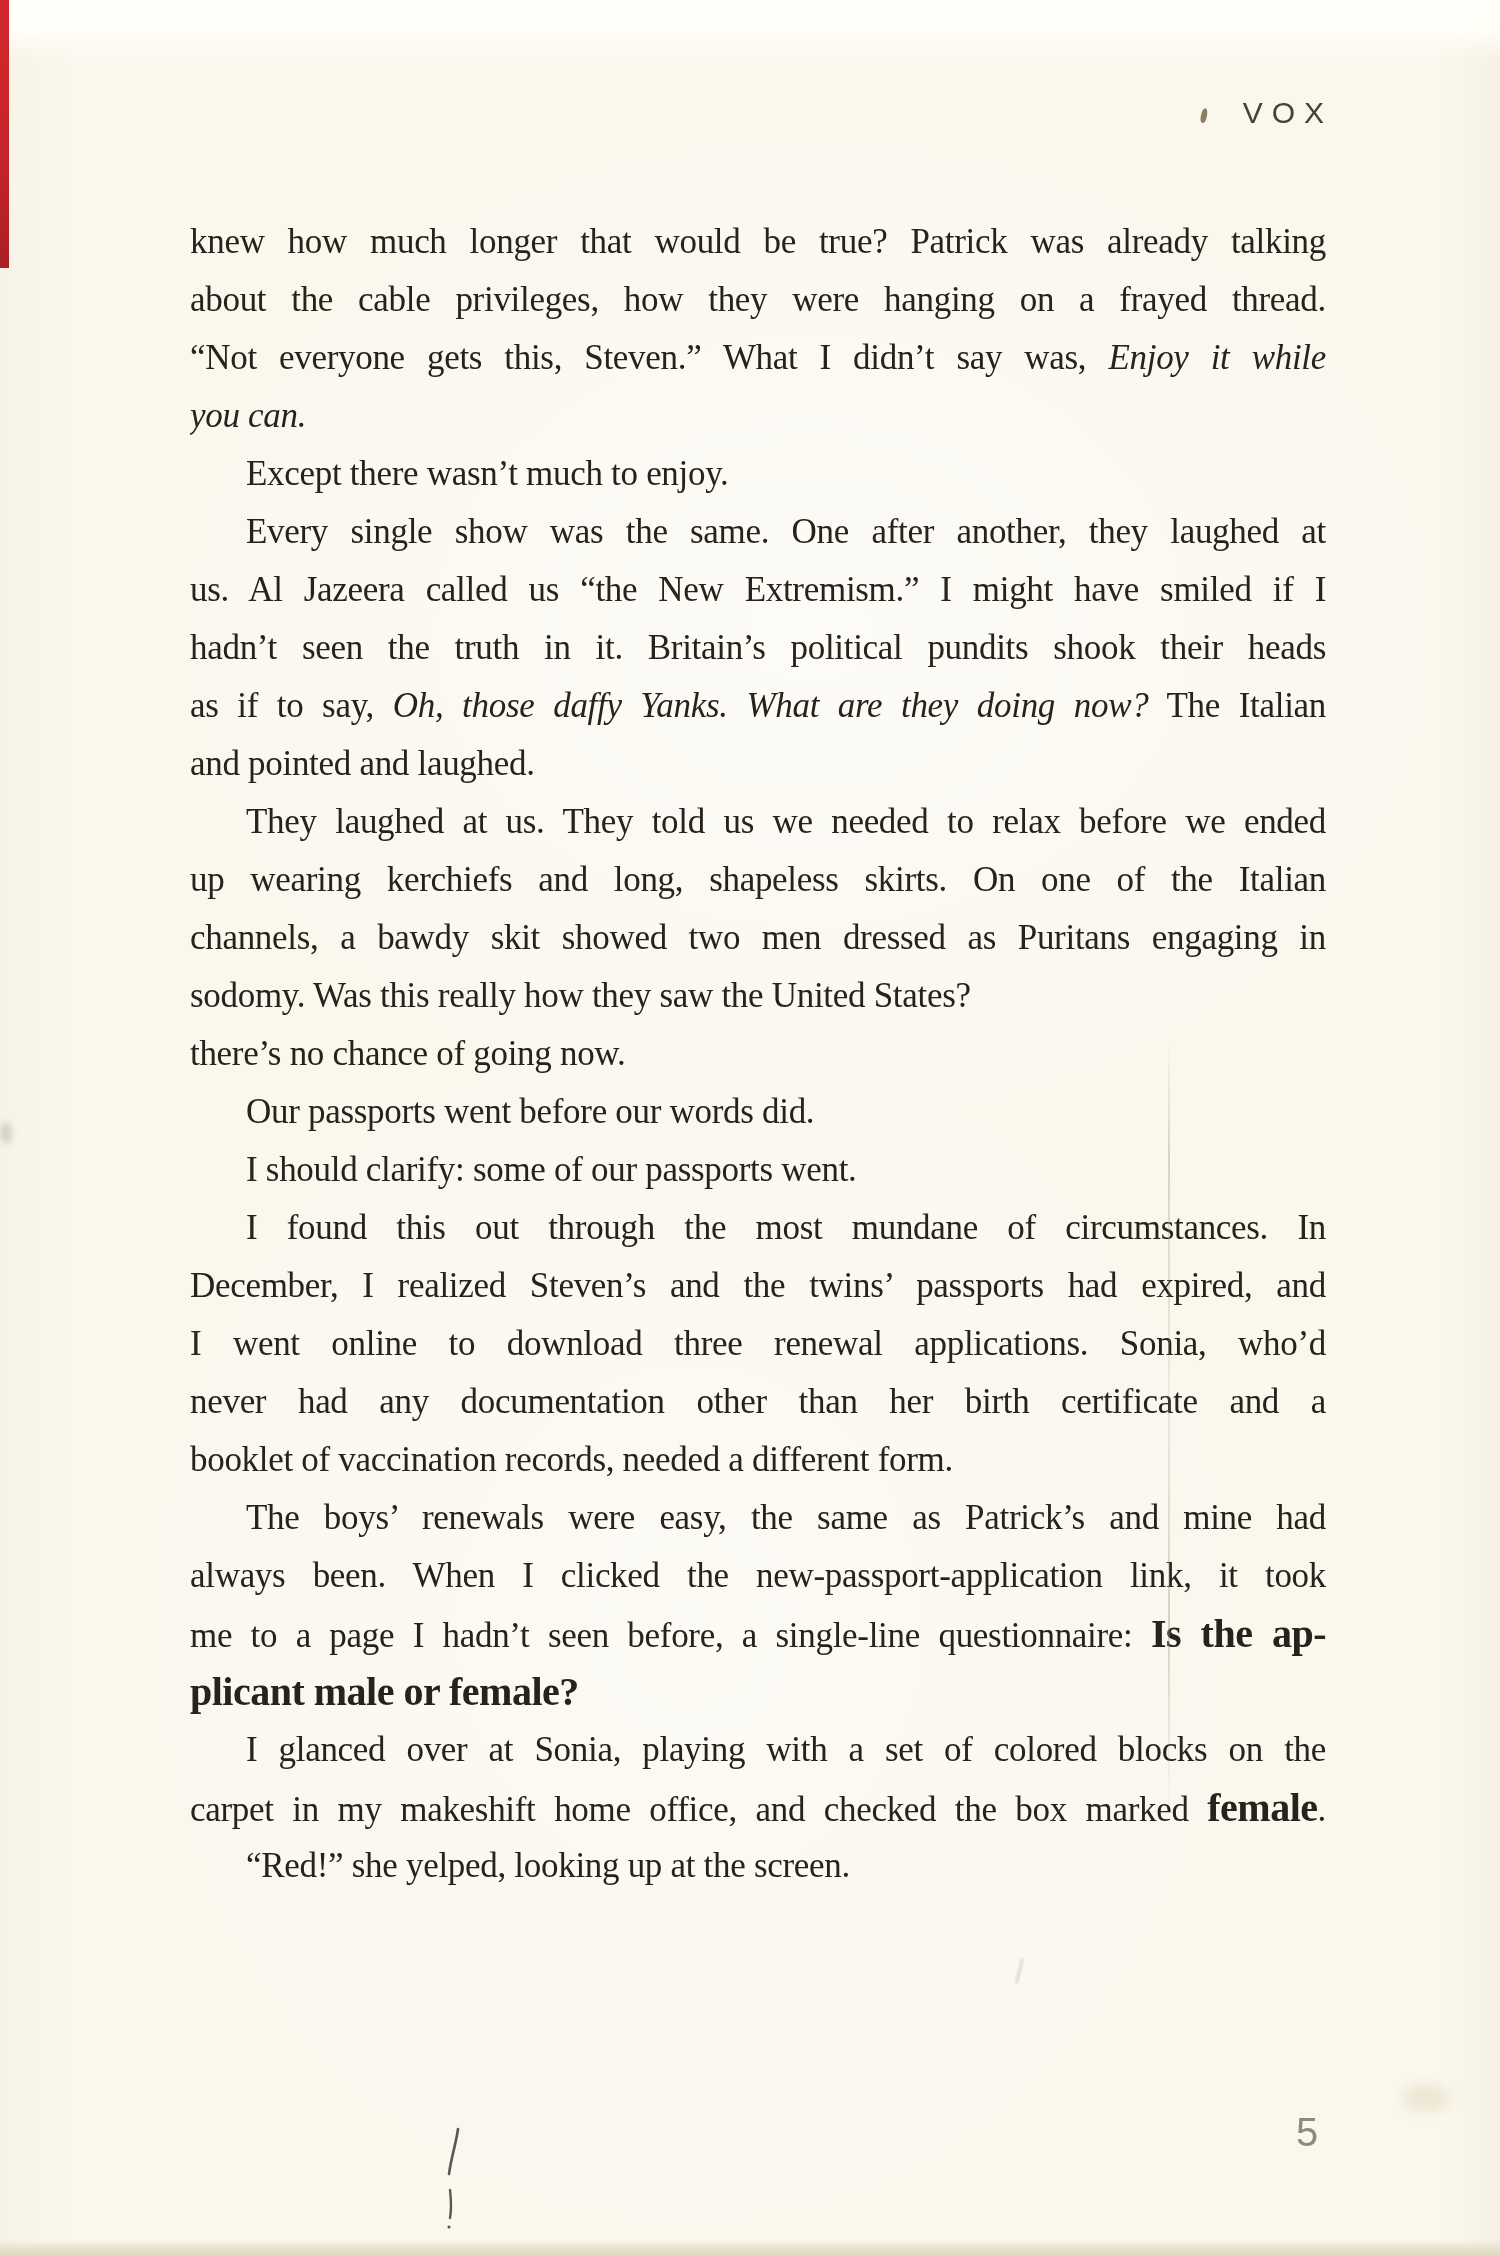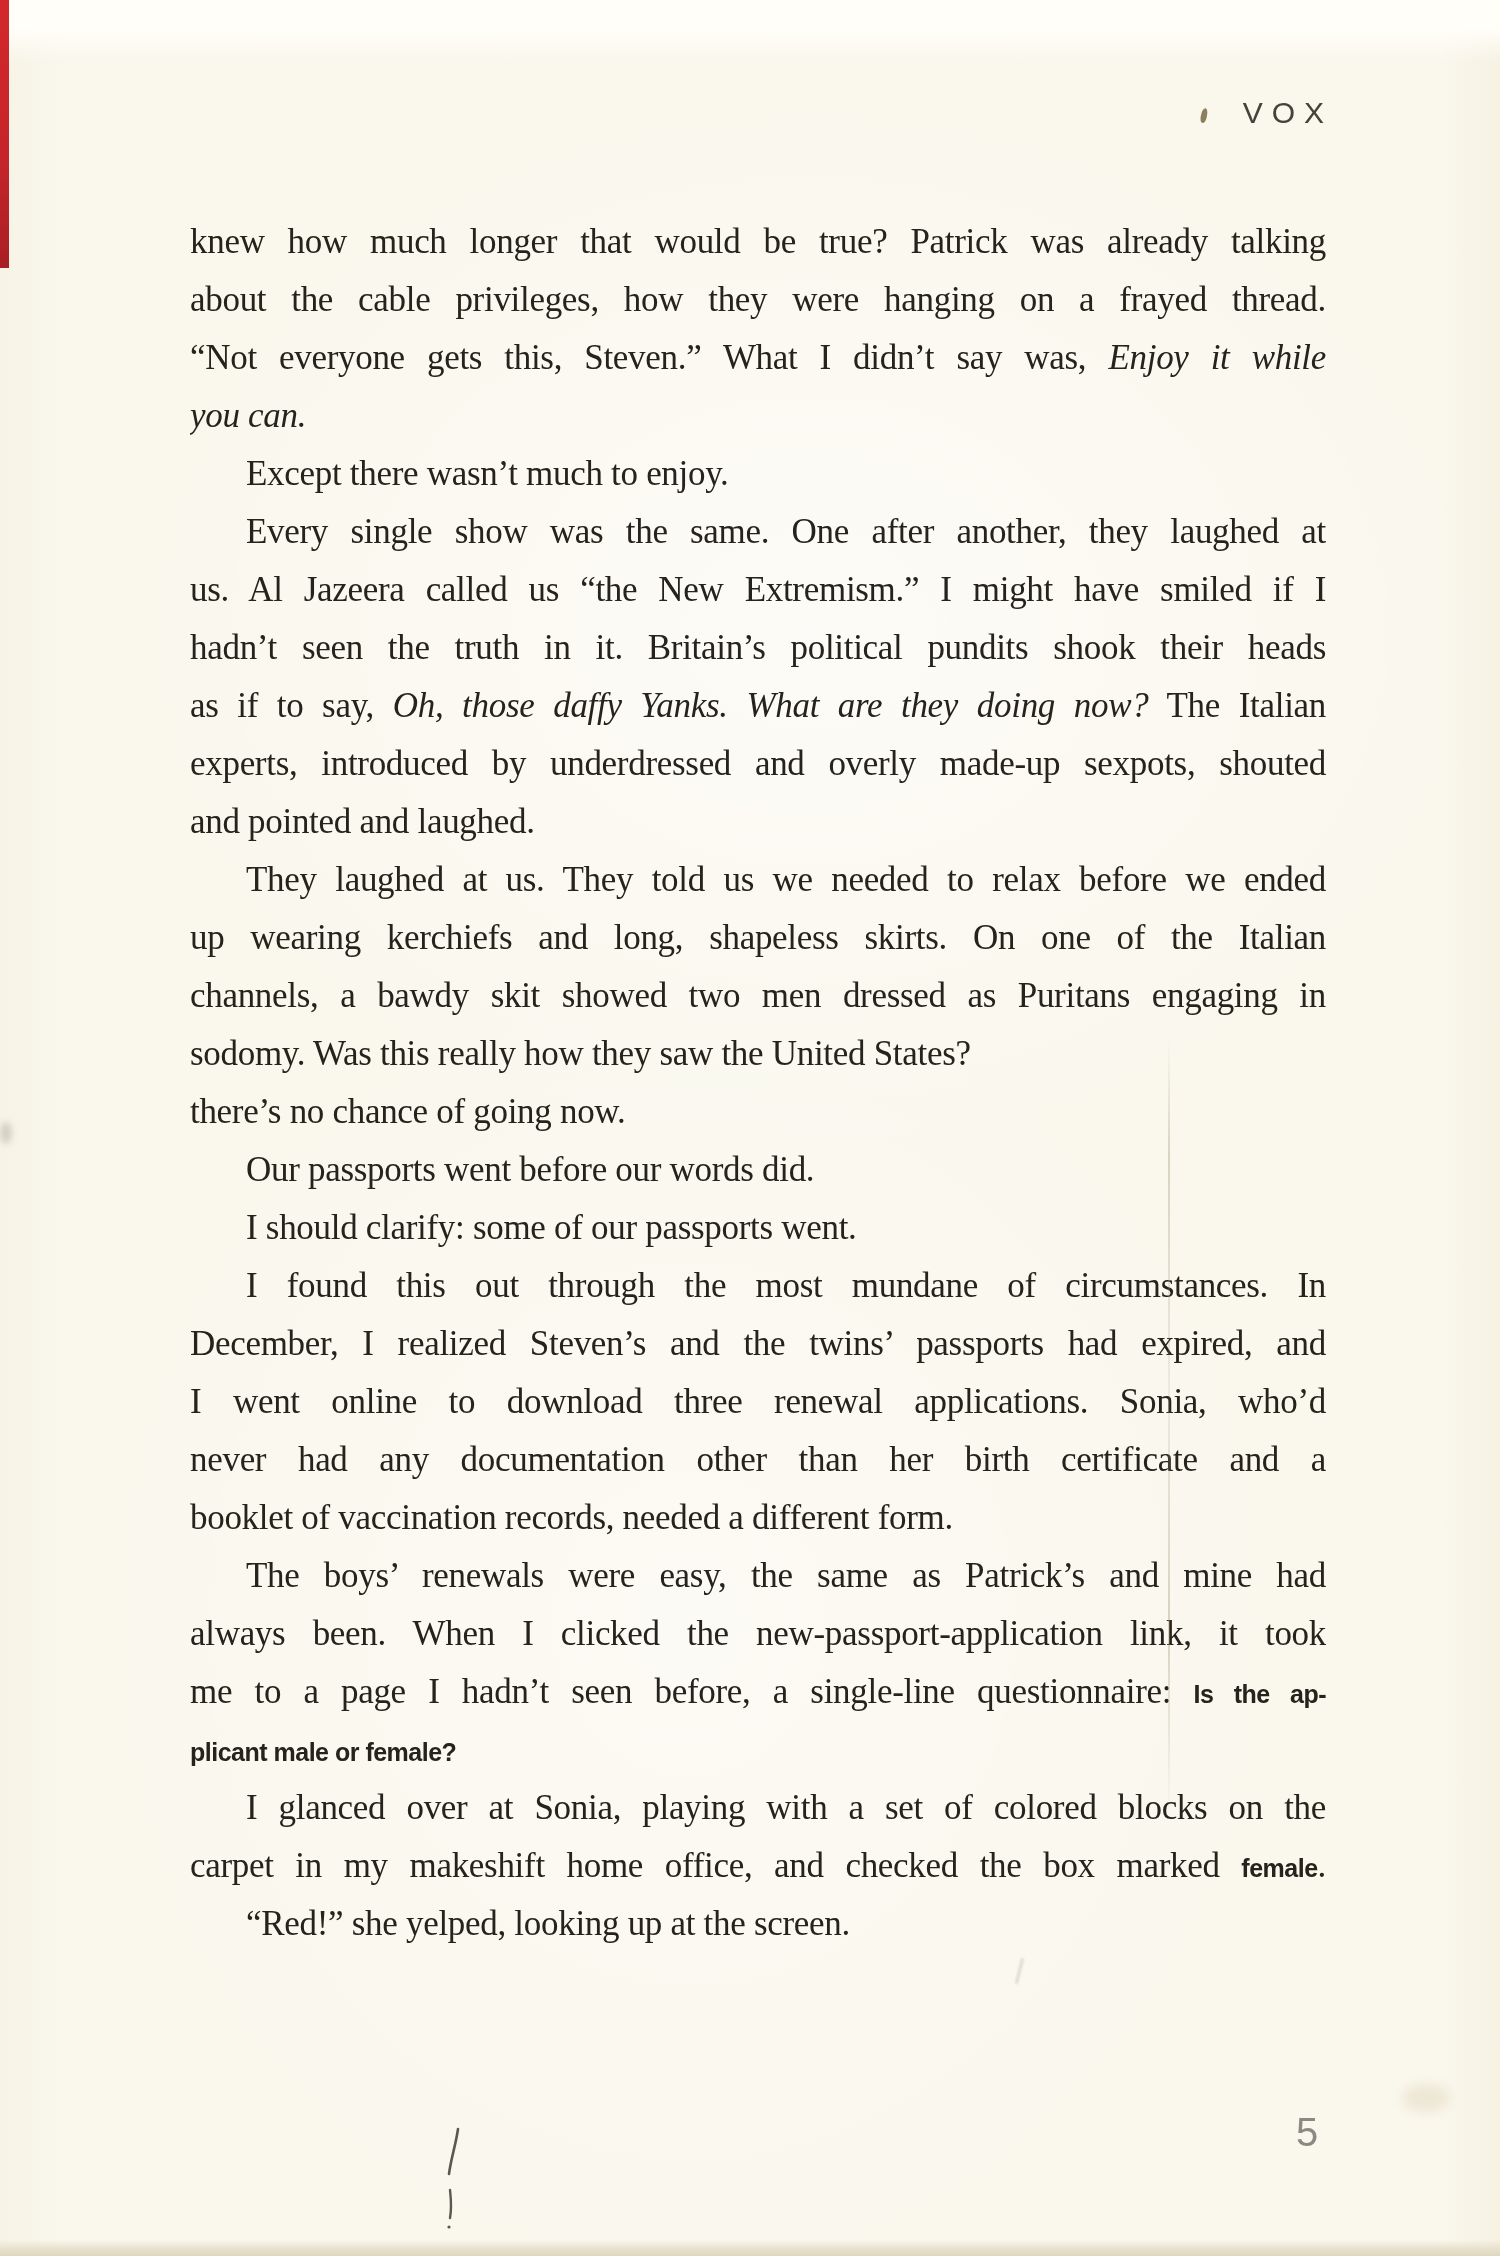--- a/index.html
+++ b/index.html
@@ -49,22 +49,22 @@
   }
   .line{
     height:58px;line-height:58px;max-height:58px;overflow:hidden;
     text-align:justify;text-align-last:left;white-space:normal;
   }
   .line.just{text-align-last:justify;}
   .line.indent{padding-left:56px;}
   .seg-n{}
   .seg-i{font-style:italic;}
   .seg-b{
-    font-family:Liberation Sans, sans-serif;
-    font-weight:700;font-size:25px;letter-spacing:-0.5px;
+    font-family:Liberation Serif, serif;
+    font-weight:700;font-size:40px;letter-spacing:-0.5px;
   }
   .folio{
     position:absolute;left:1296px;top:2112px;
     font-family:"Liberation Sans","DejaVu Sans",sans-serif;
     font-size:40px;font-weight:400;color:#8a8a82;line-height:1;
   }
   .ink-mark{position:absolute;left:438px;top:2126px;opacity:.85;}
   .crease{
     position:absolute;left:1168px;top:1040px;width:2px;height:780px;
     background:linear-gradient(to bottom,
@@ -102,21 +102,20 @@
   <div class="textblock" id="textblock">
       <div class="line just"><span class="seg-n">knew how much longer that would be true? Patrick was already talking</span></div>
       <div class="line just"><span class="seg-n">about the cable privileges, how they were hanging on a frayed thread.</span></div>
       <div class="line just"><span class="seg-n">“Not everyone gets this, Steven.” What I didn’t say was, </span><span class="seg-i">Enjoy it while</span></div>
       <div class="line"><span class="seg-i">you can.</span></div>
       <div class="line indent"><span class="seg-n">Except there wasn’t much to enjoy.</span></div>
       <div class="line indent just"><span class="seg-n">Every single show was the same. One after another, they laughed at</span></div>
       <div class="line just"><span class="seg-n">us. Al Jazeera called us “the New Extremism.” I might have smiled if I</span></div>
       <div class="line just"><span class="seg-n">hadn’t seen the truth in it. Britain’s political pundits shook their heads</span></div>
       <div class="line just"><span class="seg-n">as if to say, </span><span class="seg-i">Oh, those daffy Yanks. What are they doing now?</span><span class="seg-n"> The Italian</span></div>
-      <div class="line just"><span class="seg-n">experts, introduced by underdressed and overly made-up sexpots, shouted</span></div>
       <div class="line"><span class="seg-n">and pointed and laughed.</span></div>
       <div class="line indent just"><span class="seg-n">They laughed at us. They told us we needed to relax before we ended</span></div>
       <div class="line just"><span class="seg-n">up wearing kerchiefs and long, shapeless skirts. On one of the Italian</span></div>
       <div class="line just"><span class="seg-n">channels, a bawdy skit showed two men dressed as Puritans engaging in</span></div>
       <div class="line"><span class="seg-n">sodomy. Was this really how they saw the United States?</span></div>
       <div class="line"><span class="seg-n">there’s no chance of going now.</span></div>
       <div class="line indent"><span class="seg-n">Our passports went before our words did.</span></div>
       <div class="line indent"><span class="seg-n">I should clarify: some of our passports went.</span></div>
       <div class="line indent just"><span class="seg-n">I found this out through the most mundane of circumstances. In</span></div>
       <div class="line just"><span class="seg-n">December, I realized Steven’s and the twins’ passports had expired, and</span></div>

